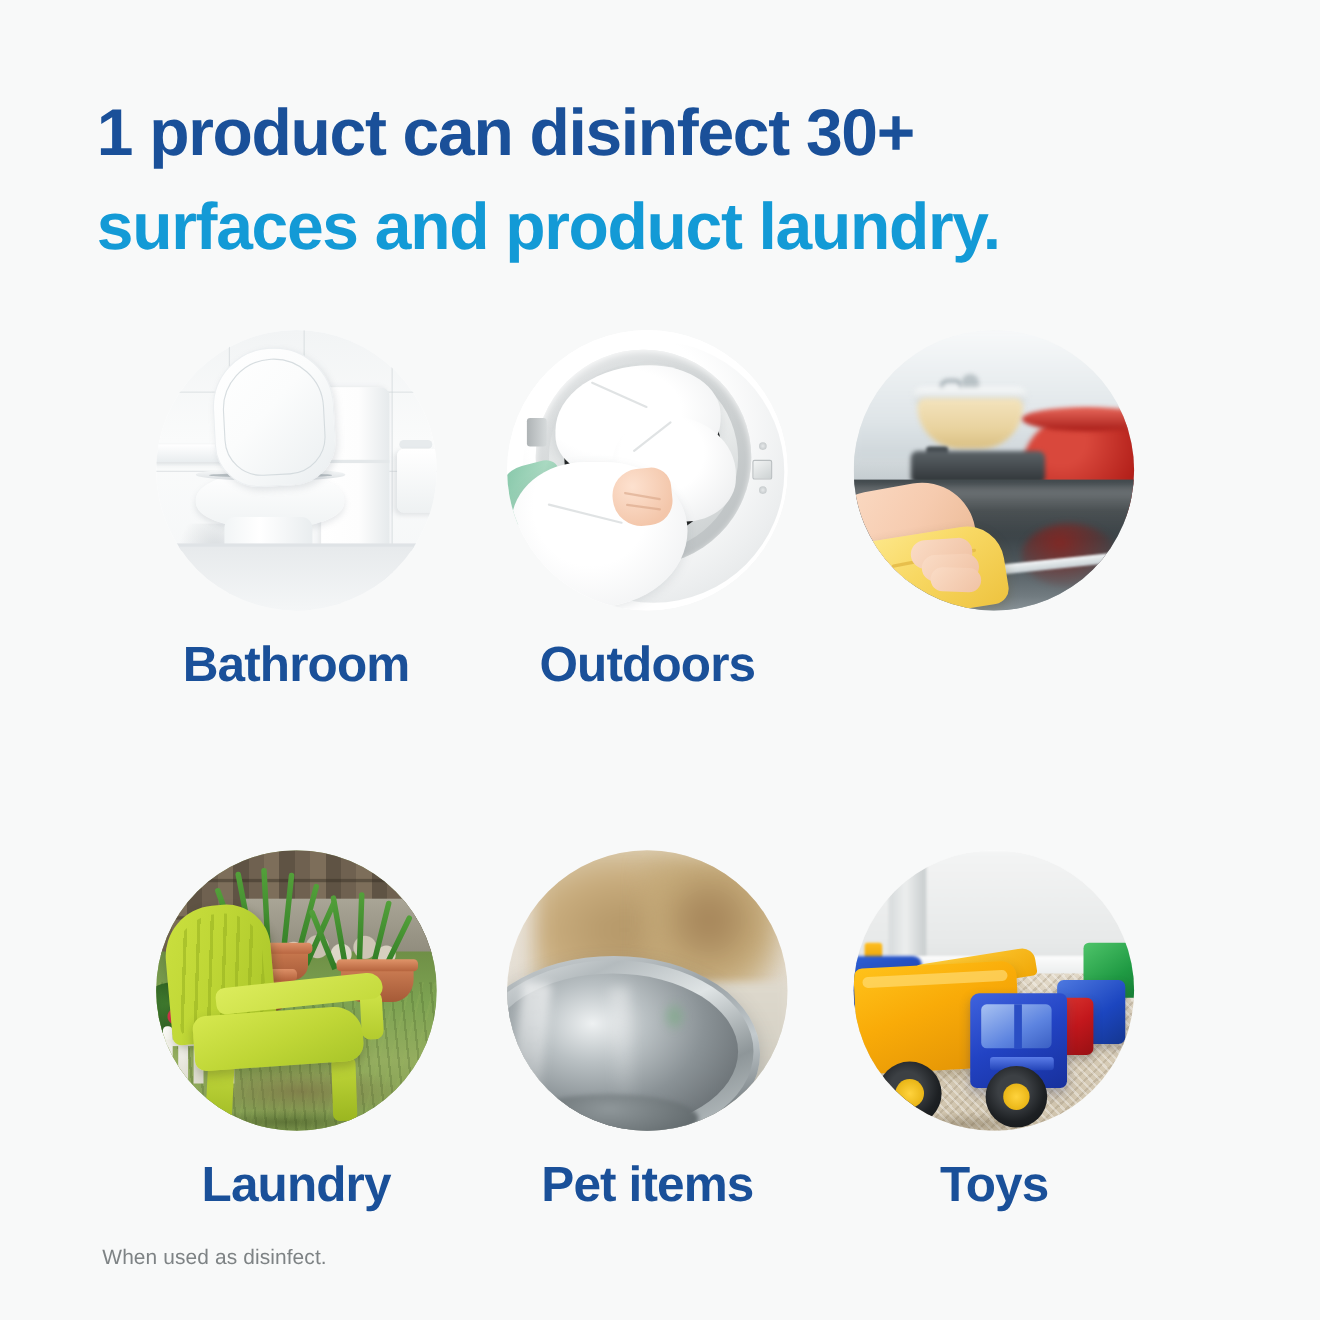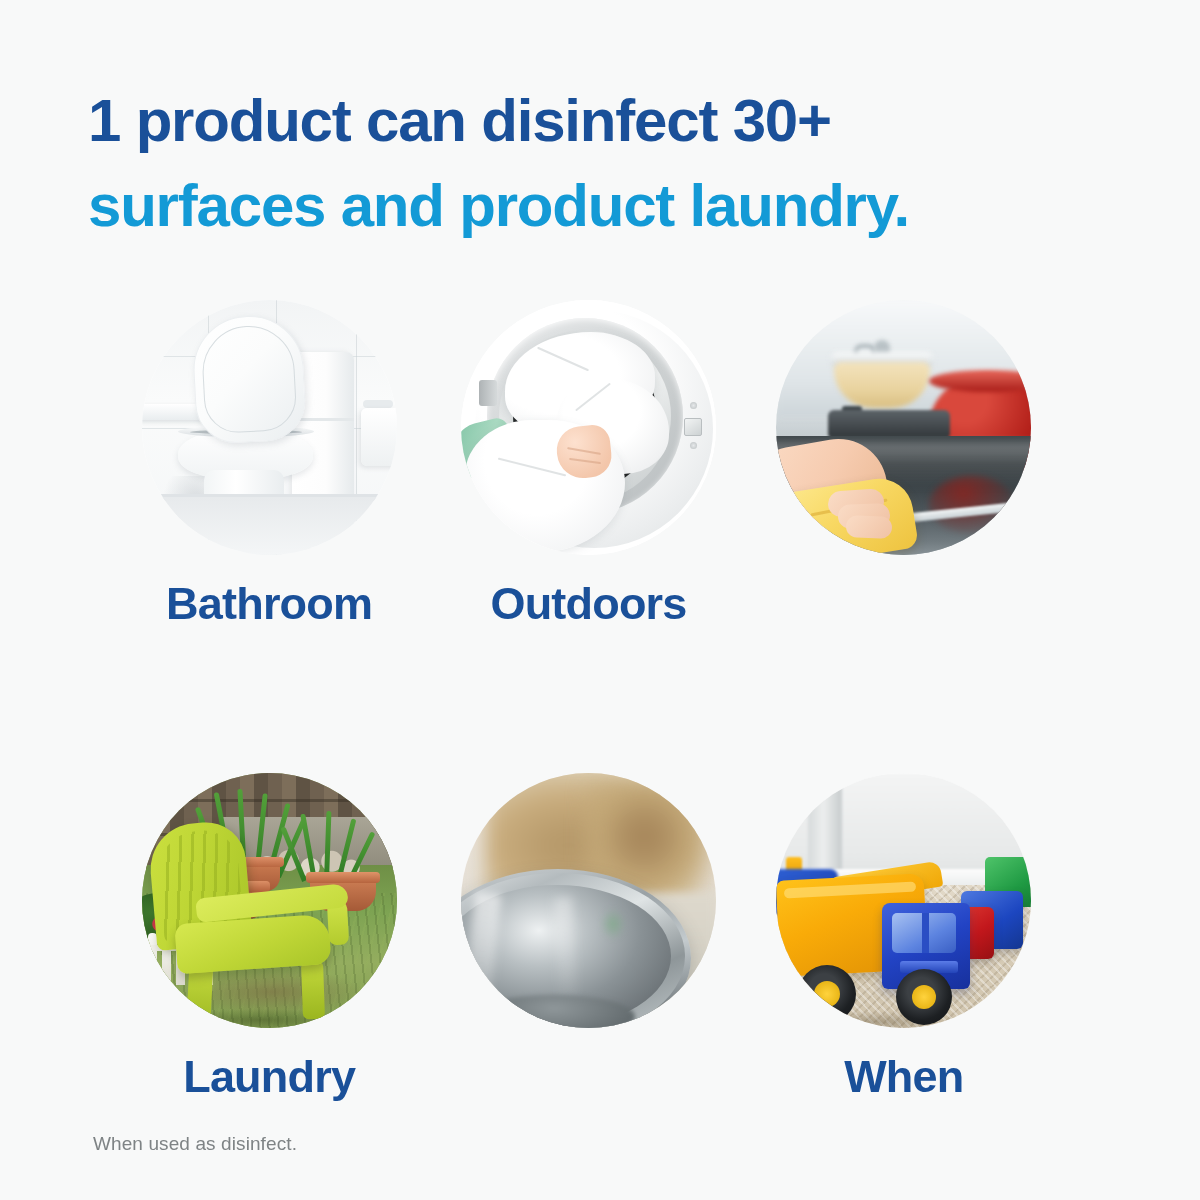--- a/index.html
+++ b/index.html
@@ -876,20 +876,21 @@
           <div class="pet-floor"></div>
           <div class="pet-bowl-outer"></div>
           <div class="pet-bowl-rim"></div>
           <div class="pet-bowl-inner"></div>
           <div class="pet-bowl-streak-a"></div>
           <div class="pet-bowl-streak-b"></div>
           <div class="pet-bowl-green"></div>
           <div class="pet-bowl-base"></div>
         </div>
       </div>
+      <div class="label">Pet items</div>
     </div>
 
     <div class="cell cell-2">
       <div class="circle">
         <div class="scene">
           <div class="toy-wall"></div>
           <div class="toy-door"></div>
           <div class="toy-baseboard"></div>
           <div class="toy-carpet"></div>
           <div class="toy-carpet-tex"></div>
@@ -905,18 +906,18 @@
           <div class="toy-cab"></div>
           <div class="toy-window"></div>
           <div class="toy-window-post"></div>
           <div class="toy-grill"></div>
           <div class="toy-wheel-a"></div>
           <div class="toy-hub-a"></div>
           <div class="toy-wheel-b"></div>
           <div class="toy-hub-b"></div>
         </div>
       </div>
-      <div class="label">When</div>
+      <div class="label">Toys</div>
     </div>
   </div>
 </div>
 
 <div class="footnote">When used as disinfect.</div>
 
 </body></html>

